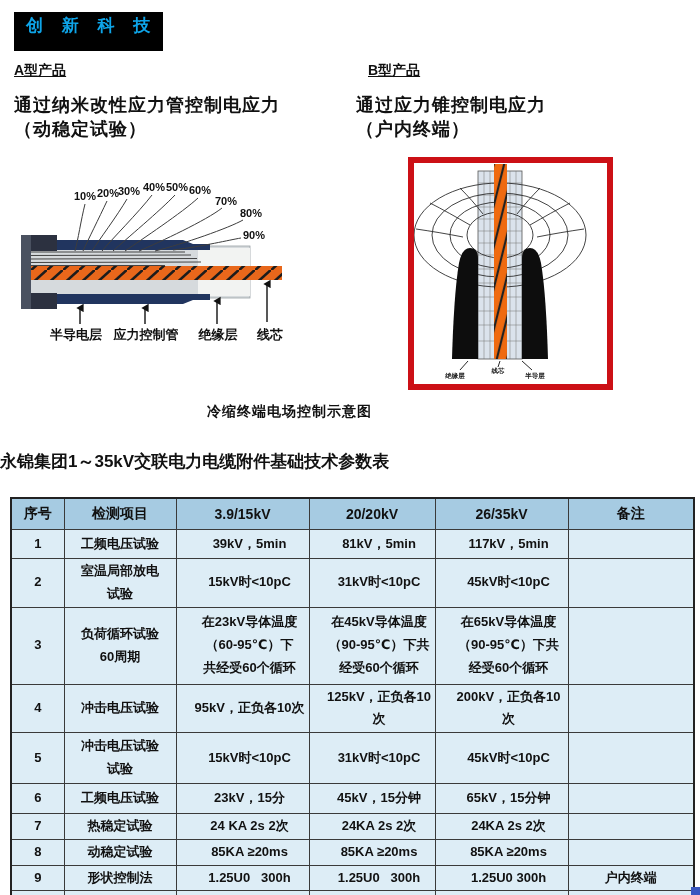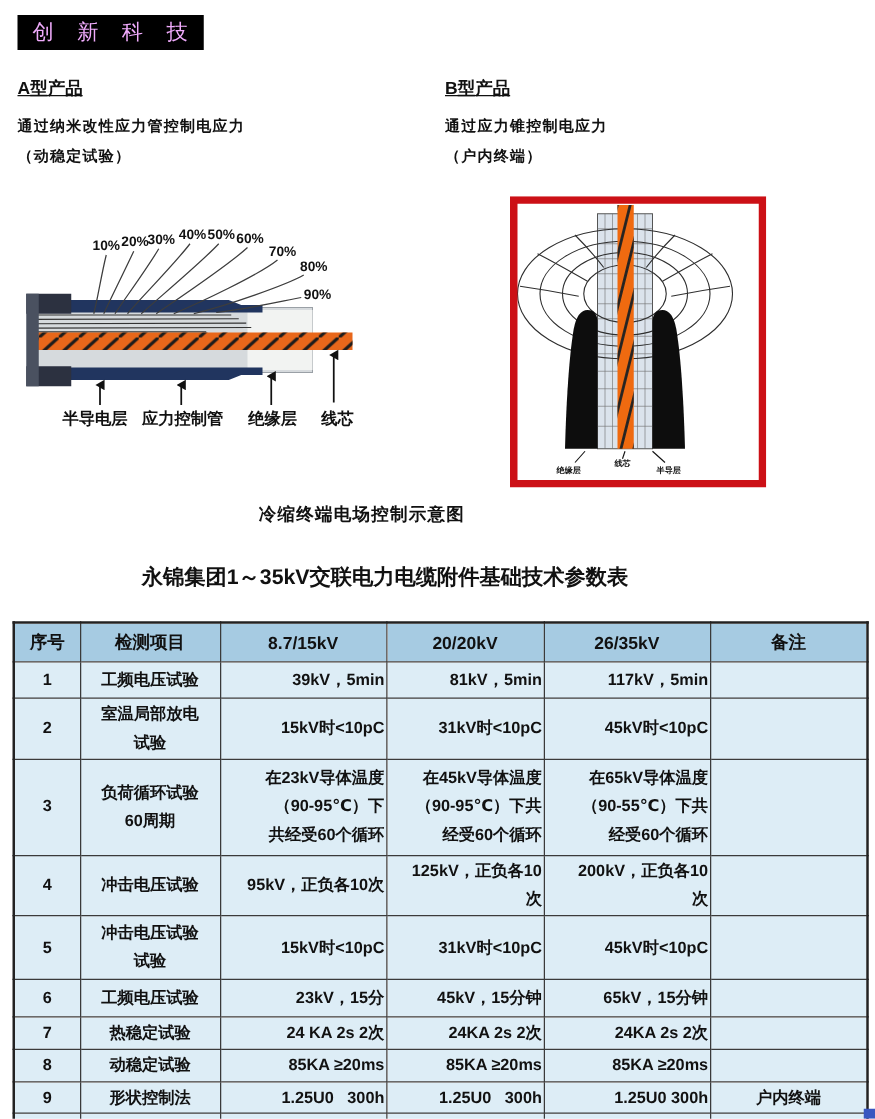--- a/index.html
+++ b/index.html
@@ -4,55 +4,55 @@
 <style>
   html,body{margin:0;padding:0;}
   body{
     width:700px;height:895px;position:relative;background:#ffffff;
     font-family:"Liberation Sans","DejaVu Sans",sans-serif;color:#111;
     overflow:hidden;
   }
   .abs{position:absolute;}
   
   .badge{
-    left:14px;top:12px;background:#000;color:#f0abfc;font-weight:normal;
-    font-size:17px;letter-spacing:7px;padding:4px 6px 4px 12px;line-height:1.2;
+    left:14px;top:12px;background:#000;color:#0ea5e9;font-weight:bold;
+    font-size:17px;letter-spacing:7px;padding:4px 6px 15px 12px;line-height:1.2;
   }
   .prod-title{font-size:14px;font-weight:bold;text-decoration:underline;}
-  .prod-line{font-size:12px;font-weight:bold;letter-spacing:1px;}
+  .prod-line{font-size:18px;font-weight:bold;letter-spacing:1px;}
   .caption{left:0;top:403px;width:579px;text-align:center;font-size:14px;font-weight:bold;letter-spacing:1px;}
-  .tbl-title{left:0;top:450px;width:616px;text-align:center;font-size:17px;font-weight:bold;}
+  .tbl-title{left:0;top:450px;width:616px;font-size:17px;font-weight:bold;}
   
   table.params{
     position:absolute;left:10px;top:497px;width:683px;border-collapse:collapse;
     table-layout:fixed;border:2px solid #222;
   }
   table.params th,table.params td{
     border:1px solid #3a3a3a;font-weight:bold;overflow:hidden;
   }
   table.params th{background:#a6cbe2;font-size:14px;height:28px;text-align:center;}
   table.params td{background:#ddedf6;font-size:13px;white-space:pre-wrap;line-height:1.75;}
   td.c0,td.c1,td.c5{text-align:center;}
-  td.c2,td.c3,td.c4{text-align:right;padding-left:15px;}
+  td.c2,td.c3,td.c4{text-align:center;padding-left:15px;}
   tr.r0{height:29px}tr.r1{height:42px}tr.r2{height:77px}tr.r3{height:25px}
   tr.r4{height:51px}tr.r5{height:30px}tr.r6{height:25px}tr.r7{height:25px}
   tr.r8{height:24px}tr.r9{height:28px}
   .corner{left:691px;top:887px;width:9px;height:8px;background:#3956c0;}
   svg text{font-family:"Liberation Sans","DejaVu Sans",sans-serif;}
 </style>
 </head>
 <body>
 
 <div class="abs badge">创 新 科 技</div>
 
 <div class="abs prod-title" style="left:14px;top:62px">A型产品</div>
 <div class="abs prod-line" style="left:14px;top:93px">通过纳米改性应力管控制电应力</div>
 <div class="abs prod-line" style="left:14px;top:117px">（动稳定试验）</div>
 
-<div class="abs prod-title" style="left:356px;top:62px">B型产品</div>
+<div class="abs prod-title" style="left:368px;top:62px">B型产品</div>
 <div class="abs prod-line" style="left:356px;top:93px">通过应力锥控制电应力</div>
 <div class="abs prod-line" style="left:356px;top:117px">（户内终端）</div>
 
 <svg class="abs" style="left:15px;top:172px" width="300" height="176" viewBox="0 0 300 176">
   <defs>
     <marker id="ah" markerWidth="8" markerHeight="8" refX="3" refY="2.6" orient="auto">
       <path d="M0,5.2 L3,0 L6,5.2 Z" fill="#111"></path>
     </marker>
     <pattern id="hatchA" width="16" height="14" patternUnits="userSpaceOnUse">
       <path d="M-2,16 L18,-2" stroke="#1c1c1c" stroke-width="2.6" fill="none"></path>
@@ -194,21 +194,21 @@
       <col style="width:112px">
       <col style="width:133px">
     <col style="width:126px">
       <col style="width:133px">
       <col style="width:126px">
   </colgroup>
   <thead>
     <tr>
       <th>序号</th>
       <th>检测项目</th>
-      <th>8.7/15kV</th>
+      <th>3.9/15kV</th>
       <th>20/20kV</th>
       <th>26/35kV</th>
       <th>备注</th>
     </tr>
   </thead>
   <tbody>
       <tr class="r0">
         <td class="c0">1</td>
         <td class="c1">工频电压试验</td>
         <td class="c2">39kV，5min</td>
@@ -223,27 +223,27 @@
         <td class="c2">15kV时&lt;10pC</td>
         <td class="c3">31kV时&lt;10pC</td>
         <td class="c4">45kV时&lt;10pC</td>
         <td class="c5"></td>
       </tr>
       <tr class="r2">
         <td class="c0">3</td>
         <td class="c1">负荷循环试验
 60周期</td>
         <td class="c2">在23kV导体温度
-（90-95℃）下
+（60-95℃）下
 共经受60个循环</td>
         <td class="c3">在45kV导体温度
 （90-95℃）下共
 经受60个循环</td>
         <td class="c4">在65kV导体温度
-（90-55℃）下共
+（90-95℃）下共
 经受60个循环</td>
         <td class="c5"></td>
       </tr>
       <tr class="r3">
         <td class="c0">4</td>
         <td class="c1">冲击电压试验</td>
         <td class="c2">95kV，正负各10次</td>
         <td class="c3">125kV，正负各10次</td>
         <td class="c4">200kV，正负各10次</td>
         <td class="c5"></td>

